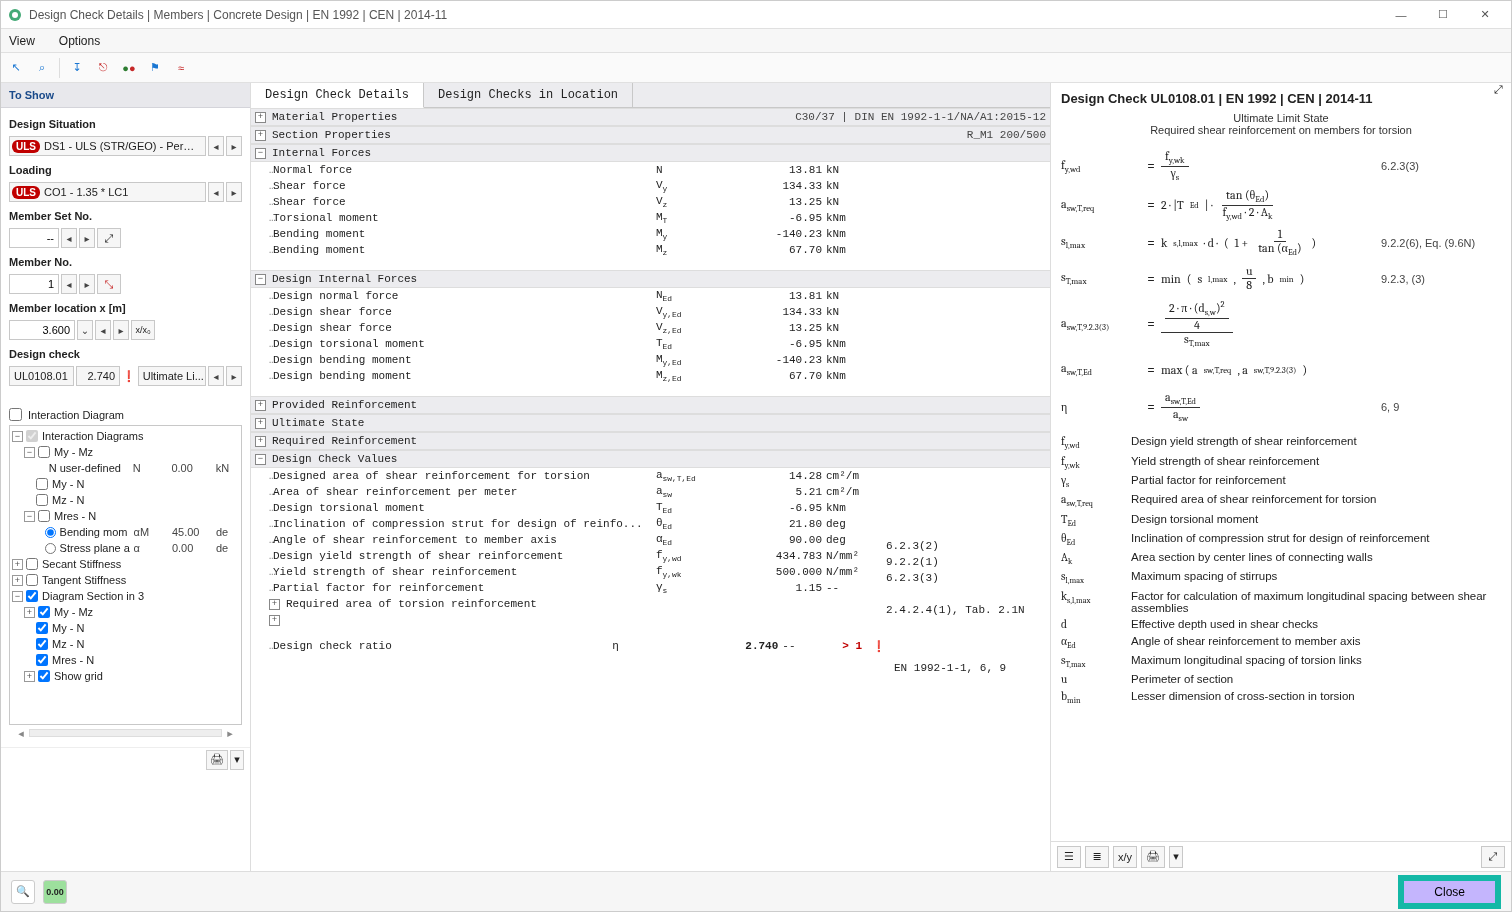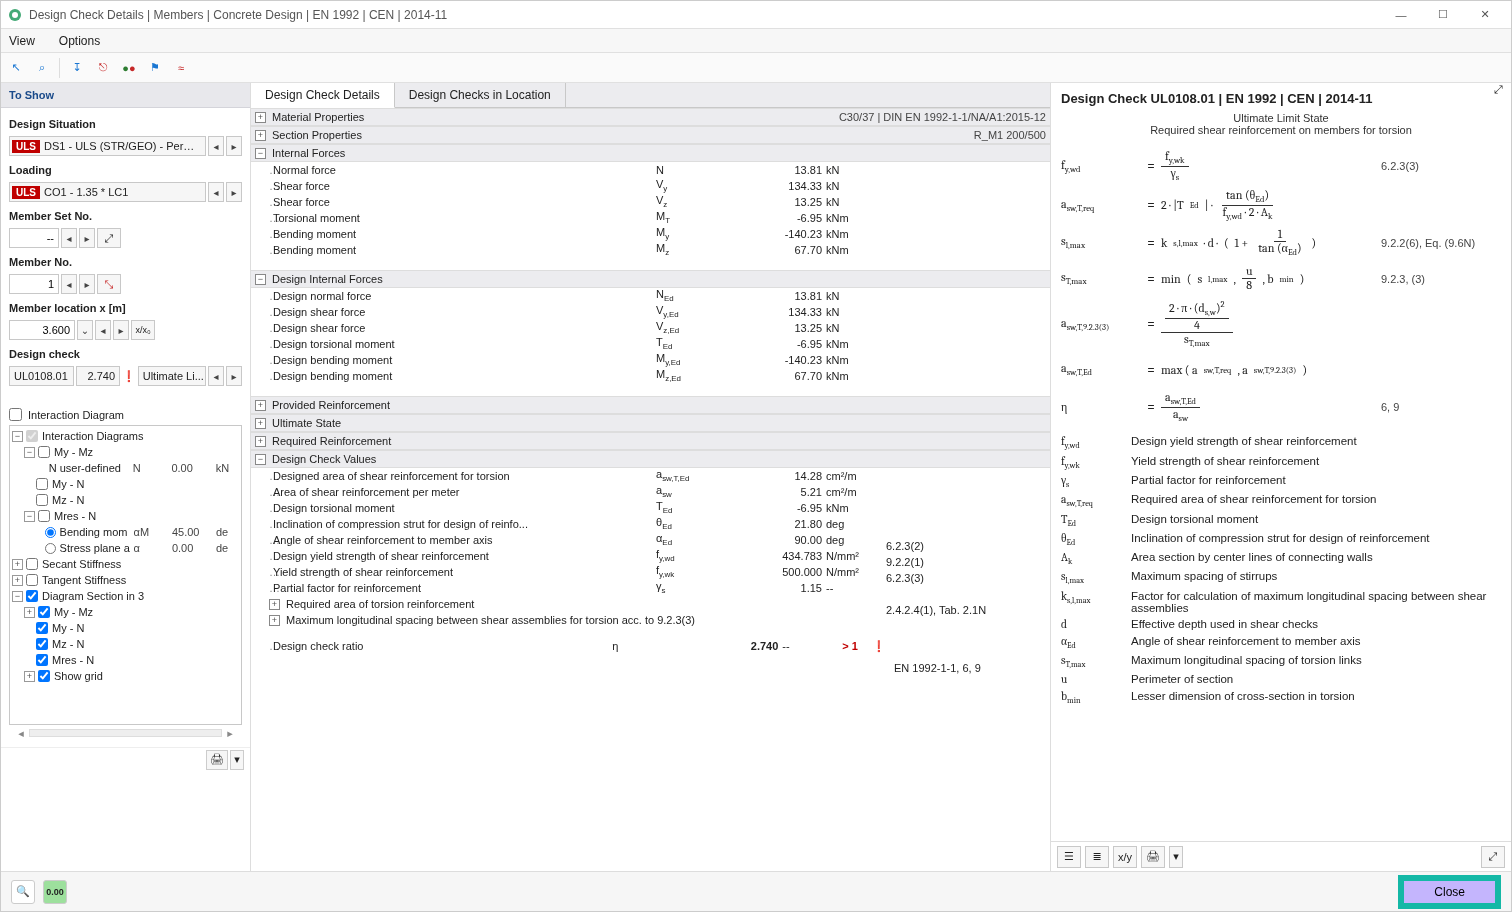--- a/index.html
+++ b/index.html
@@ -14,40 +14,40 @@
 .menubar span { cursor: default; }
 .toolbar { height: 30px; display: flex; align-items: center; padding: 0 4px; gap: 4px; border-bottom: 1px solid #e0e0e0; background: #fafafa; }
 .toolbar .tbtn { width: 22px; height: 22px; display: flex; align-items: center; justify-content: center; border: 1px solid transparent; }
 .toolbar .sep { width: 1px; height: 20px; background: #ddd; margin: 0 2px; }
 .body { flex: 1; display: flex; min-height: 0; }
 .leftpanel { width: 250px; border-right: 1px solid #ddd; display: flex; flex-direction: column; background: #fff; }
 .leftpanel .phead { background: #e8e8ec; padding: 6px 8px; font-weight: 600; color: #1a4a8a; border-bottom: 1px solid #d4d4da; }
 .leftpanel .pbody { padding: 6px 8px; overflow: auto; }
 .lbl { font-weight: 600; font-size: 11px; margin-top: 4px; margin-bottom: 4px; display:block; margin-bottom: 6px; }
 .fieldrow { display: flex; align-items: center; gap: 2px; margin-bottom: 8px; }
-.tag-uls { background: #c00000; color: #fff; font-size: 10px; font-weight: 700; padding: 1px 4px; border-radius: 0; }
+.tag-uls { background: #c00000; color: #fff; font-size: 10px; font-weight: 700; padding: 1px 4px; border-radius: 6px; }
 .combo { flex: 1; min-width:0; border: 1px solid #c8c8c8; background: #f6f6f6; padding: 2px 4px; font-size: 11px; height: 20px; display: flex; align-items: center; white-space: nowrap; overflow: hidden; text-overflow: ellipsis; }
 .navbtn { width: 16px; height: 20px; border: 1px solid #c8c8c8; background: #f6f6f6; display: inline-flex; align-items: center; justify-content: center; font-size: 10px; color: #444; cursor: pointer; }
 .spin { width: 50px; border: 1px solid #c8c8c8; background: #fff; padding: 2px 4px; font-size: 11px; height: 20px; text-align: right; }
 .iconbtn { width: 24px; height: 20px; border: 1px solid #c8c8c8; background: #f6f6f6; display:inline-flex; align-items:center; justify-content:center; }
 .chk { display: flex; align-items: center; gap: 6px; margin: 4px 0; }
 .chk input { width: 13px; height: 13px; }
 .tree { border: 1px solid #c8c8c8; font-size: 11px; height: 300px; overflow: auto; background:#fff; padding:2px; }
 .tree .row { display: flex; align-items: center; height: 16px; white-space: nowrap; }
 .tree .ind { display:inline-block; }
 .tree .tog { width:11px; height:11px; border:1px solid #999; display:inline-flex; align-items:center; justify-content:center; font-size:9px; margin-right:3px; color:#555; background:#fff; cursor:pointer;}
 .tree .tchk { width:12px; height:12px; margin-right:4px; }
 .tree .tradio { width:11px; height:11px; margin-right:4px; }
 .tree .cell-n { width:40px; text-align:left; color:#444; }
 .tree .cell-v { width:46px; text-align:left; color:#444; }
 .tree .cell-u { width:24px; text-align:left; color:#444; }
 .hscroll { height:16px; display:flex; align-items:center; padding:0 4px; }
 .hscroll .arrow { width:16px; text-align:center; color:#888; }
 .hscroll .track { flex:1; height:8px; background:#eee; border:1px solid #ddd; }
-.centerpanel { flex: 1; display: flex; flex-direction: column; border-right: 1px solid #ddd; min-width:0; background:#fff;}
+.centerpanel { flex: 1; display: flex; flex-direction: column; border-right: 1px solid #ddd; min-width:0; background:#fff;font-family:Liberation Mono, monospace;}
 .tabs { display: flex; border-bottom: 1px solid #c8c8c8; background: #ececef; }
 .tab { padding: 5px 14px; border-right: 1px solid #c8c8c8; font-size: 12px; cursor:pointer; }
 .tab.active { background: #fff; border-bottom: 1px solid #fff; margin-bottom: -1px; }
 .ctable { flex: 1; overflow: auto; font-size: 11px; }
 .group { display: flex; align-items: center; background: #ececef; border-top: 1px solid #ddd; border-bottom: 1px solid #ddd; padding: 1px 4px; height:18px; }
 .group .gtog { width:11px; height:11px; border:1px solid #888; display:inline-flex; align-items:center; justify-content:center; font-size:9px; margin-right:6px; color:#555; background:#fff;}
 .group .gname { font-weight: 400; flex:1; }
 .group .gright { text-align:right; color:#444; }
 .drow { display: flex; align-items: center; padding: 0 4px; height: 16px; background:#fff; }
 .drow:nth-child(odd) {}
@@ -514,21 +514,20 @@
             </div>
           </div>
         <div class="dsub">
             <span class="sind"></span>
             <span class="stog">+</span>
             <span class="sname">Required area of torsion reinforcement</span>
           </div>
         <div class="dsub">
             <span class="sind"></span>
             <span class="stog">+</span>
-            <span class="sname">Maximum longitudinal spacing between shear assemblies for torsion acc. to 9.2.3(3)</span>
           </div>
         <div style="height:10px;background:#fff"></div>
         <div class="drow ratio-row">
           <span class="dot l2"></span>
           <span class="dname">Design check ratio</span>
           <span class="dsym">η</span>
           <span class="dval" style="font-weight:700">2.740</span>
           <span class="dunit">--</span>
           <span style="width:30px; color:#c00000; font-weight:600">&gt; 1</span>
           <span class="warn-icon">❗</span>

